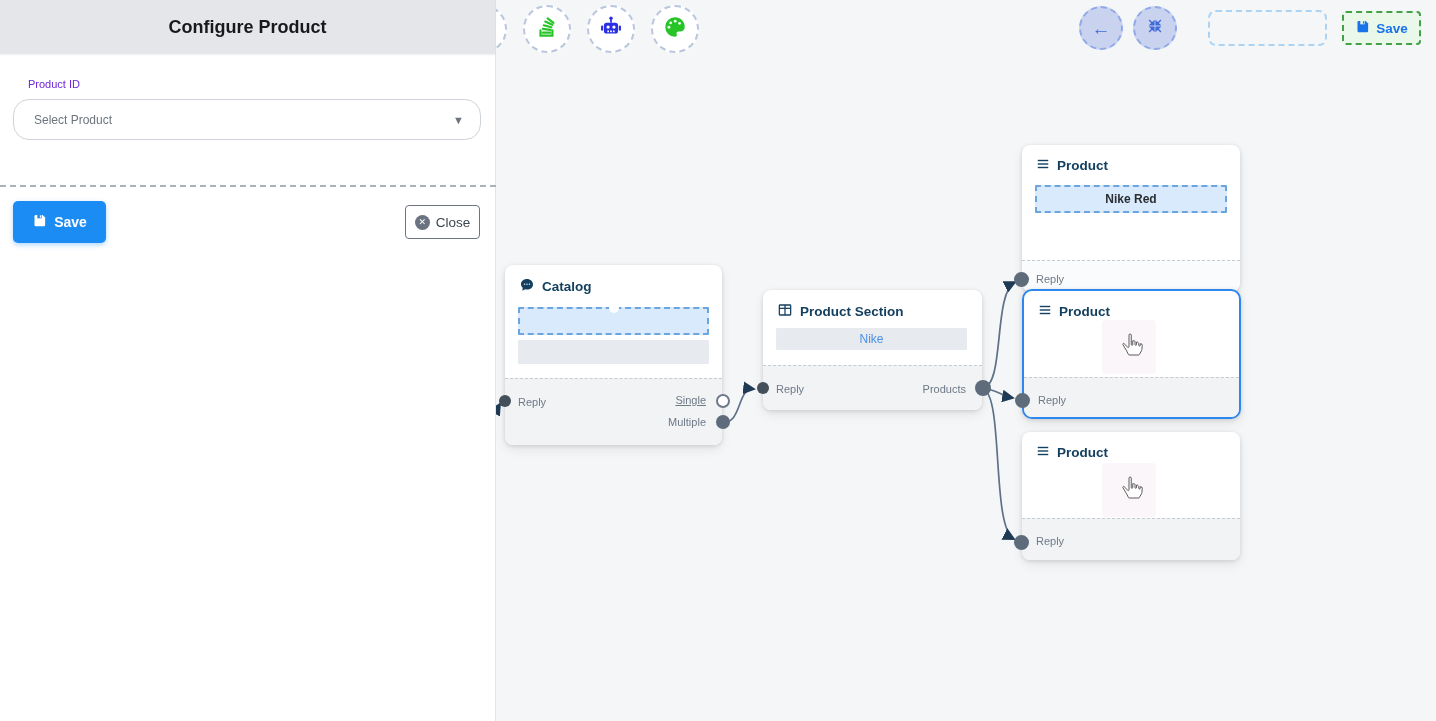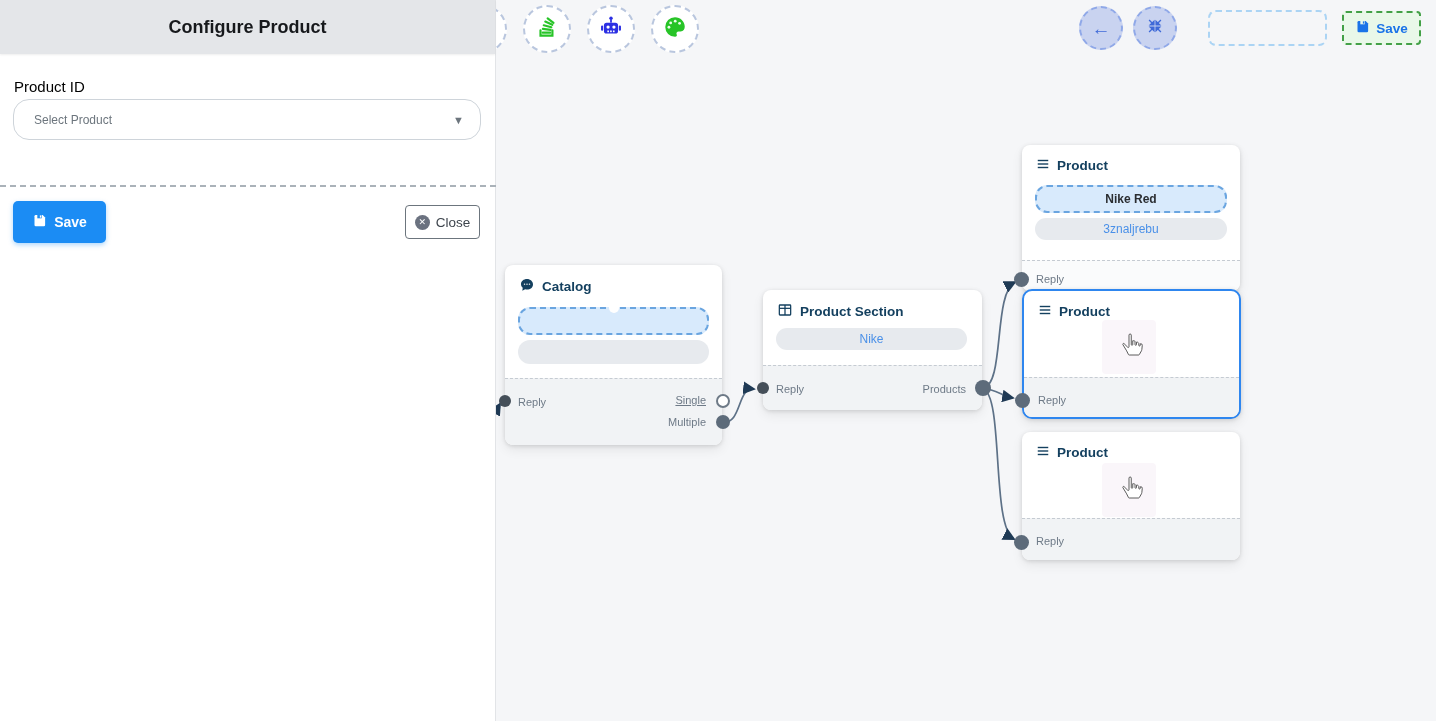--- a/index.html
+++ b/index.html
@@ -3,21 +3,21 @@
 <meta charset="utf-8">
 <style>
   * { margin:0; padding:0; box-sizing:border-box; }
   body { font-family:"Liberation Sans", sans-serif; }
   #app { position:relative; width:1436px; height:721px; background:#f5f6f8; overflow:hidden; }
 
   
   .panel { position:absolute; left:0; top:0; width:496px; height:721px; background:#fff; z-index:10; border-right:1px solid #e2e4e7; }
   .panel-header { height:54px; background:#e4e6e9; display:flex; align-items:center; justify-content:center; box-shadow:0 1px 2px rgba(0,0,0,.07); }
   .panel-title { font-size:18px; font-weight:700; color:#17191c; }
-  .field-label { position:absolute; left:14px; top:78px; font-size:15px; color:#000000; }
+  .field-label { position:absolute; left:28px; top:78px; font-size:11px; color:#6d28d9; }
   .select { position:absolute; left:13px; top:99px; width:468px; height:41px; border:1px solid #ced4da; border-radius:16px; background:#fff; display:flex; align-items:center; justify-content:space-between; padding:0 16px 0 20px; cursor:pointer; }
   .select-placeholder { font-size:12px; color:#6c757d; }
   .caret { font-size:11px; color:#6c757d; }
   .divider { position:absolute; left:0; top:185px; width:496px; border-top:2px dashed #aab2b9; }
   .btn-save { position:absolute; left:13px; top:201px; width:93px; height:42px; background:#1b8cf4; border:none; border-radius:5px; color:#fff; font-size:14px; font-weight:700; display:flex; align-items:center; justify-content:center; gap:7px; cursor:pointer; box-shadow:0 2px 5px rgba(27,140,244,.35); }
   .btn-close { position:absolute; left:405px; top:205px; width:75px; height:34px; background:#fff; border:1px solid #6c757d; border-radius:4px; color:#3e454d; font-size:13.5px; display:flex; align-items:center; justify-content:center; gap:6px; cursor:pointer; }
   .close-glyph { width:15px; height:15px; border-radius:50%; background:#6b7280; color:#fff; font-size:9px; line-height:15px; text-align:center; display:inline-block; }
 
   
   .canvas { position:absolute; left:496px; top:0; width:940px; height:721px; overflow:hidden; }
@@ -29,21 +29,21 @@
   .btn-save-green { position:absolute; left:846px; top:11px; width:79px; height:34px; background:#e9f8e9; border:2px dashed #43a047; border-radius:4px; color:#1a73e8; font-size:13.5px; font-weight:700; display:flex; align-items:center; justify-content:center; gap:6px; cursor:pointer; }
 
   
   .edges { position:absolute; left:0; top:0; width:940px; height:721px; pointer-events:none; }
   .edges path.edge { fill:none; stroke:#5d7187; stroke-width:1.7px; }
 
   
   .node { position:absolute; background:#fff; border-radius:8px; box-shadow:0 1px 4px rgba(0,0,0,.13), 0 5px 12px rgba(0,0,0,.07); }
   .node.selected { border:2px solid #2e86ef; border-radius:10px; }
   .node-title { position:absolute; left:14px; top:12px; display:flex; align-items:center; gap:7px; font-size:13.5px; font-weight:700; color:#14405f; }
-  .field { position:absolute; left:13px; border-radius:12px; display:flex; align-items:center; justify-content:center; font-size:12px;text-align:right; }
+  .field { position:absolute; left:13px; border-radius:1px; display:flex; align-items:center; justify-content:center; font-size:12px;text-align:right; }
   .field.bluedash { background:#d8eafc; border:2px dashed #6aa5e0; }
   .field.gray { background:#e7eaee; }
   .notch { position:absolute; left:50%; top:-5px; width:10px; height:9px; margin-left:-5px; background:#fff; border-radius:0 0 6px 6px; }
   .smudge { background:
       radial-gradient(ellipse 45px 8px at 70% 0%, #fdfdfd 0%, rgba(255,255,255,0) 75%),
       radial-gradient(ellipse 60px 9px at 42% 105%, #fcfcfd 0%, rgba(255,255,255,0) 75%),
       #e7eaee; }
   .node-footer { position:absolute; left:0; right:0; bottom:0; background:#f1f3f5; border-top:1px dashed #c5cbd2; border-radius:0 0 8px 8px; }
   .node-footer.light { background:#fafbfc; }
   .flabel { position:absolute; font-size:11px; color:#6e7a87; }
@@ -229,23 +229,20 @@
               <line x1="3" y1="6" x2="21" y2="6"></line>
               <line x1="3" y1="12" x2="21" y2="12"></line>
               <line x1="3" y1="18" x2="21" y2="18"></line>
             </svg>
         </span>
         <span>Product</span>
       </div>
       <div class="field bluedash" style="top:40px; width:192px; height:28px; color:#2a2d31; font-weight:700;">
         <span>Nike Red</span>
       </div>
-      <div class="field gray" style="top:73px; width:192px; height:22px; color:#4a90e8;">
-        <span>3znaljrebu</span>
-      </div>
       <div class="node-footer light" style="top:115px;">
         <span class="flabel" style="left:14px; top:12px;">Reply</span>
       </div>
       <span class="handle" style="left:-8px; top:127px; width:15px; height:15px; background:#5d6b7a;"></span>
     </div>
 
     <div class="node selected" style="left:526px; top:289px; width:219px; height:130px;">
       <div class="node-title">
         <span>
           <svg width="14" height="14" viewBox="0 0 24 24" stroke="#14405f" stroke-width="2.4">

